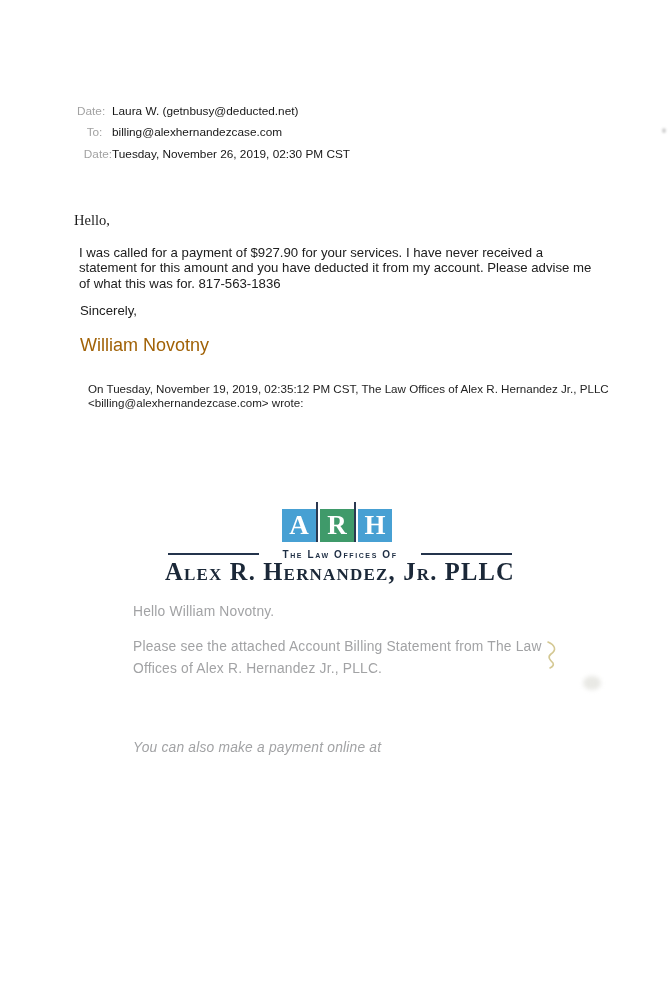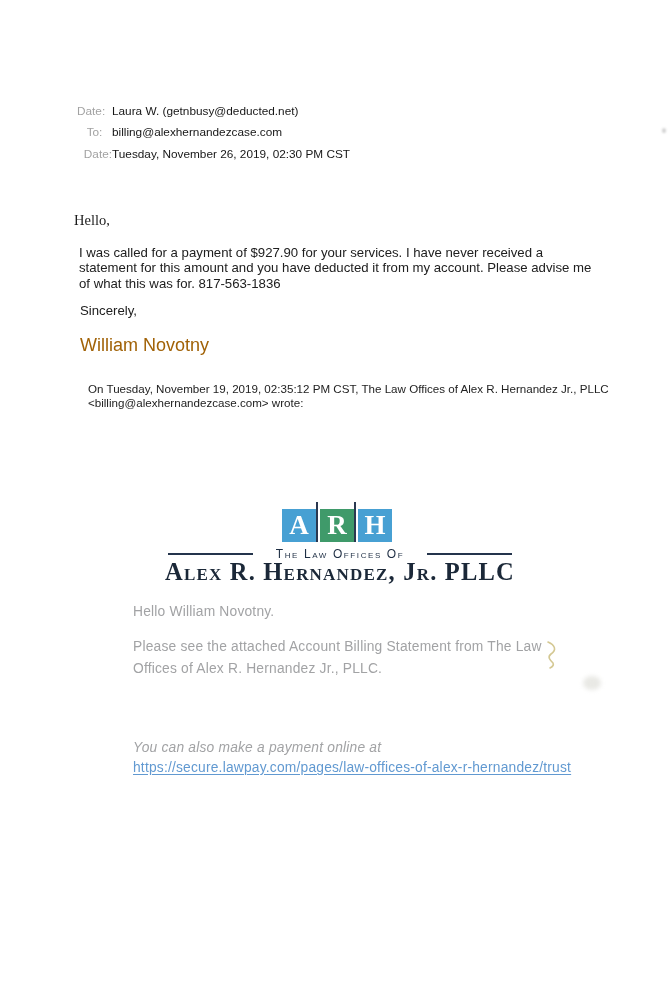--- a/index.html
+++ b/index.html
@@ -55,22 +55,22 @@
   .sep-1{left:316px;}
   .sep-2{left:354px;}
 
   .tagline-row{
     left:168px;top:548px;width:344px;height:12px;
     display:flex;align-items:center;
   }
   .tagline-rule{flex:1;height:2px;background:#24344c;}
   .tagline-text{
     margin:0 23px;white-space:nowrap;
-    font-variant:small-caps;font-weight:normal;
-    font-size:12px;letter-spacing:1.6px;color:#1e2e44;
+    font-variant:small-caps;font-weight:bold;
+    font-size:10px;letter-spacing:1.6px;color:#1e2e44;
   }
   .firm-name{
     left:85px;top:558px;width:510px;text-align:center;
     font-family:"Liberation Serif",serif;
     font-variant:small-caps;font-weight:600;
     font-size:24.5px;letter-spacing:1.2px;color:#1b2838;
     white-space:nowrap;
   }
 
   
@@ -145,21 +145,20 @@
     <div class="tagline-rule"></div>
   </div>
   <div class="abs firm-name">Alex R. Hernandez, Jr. PLLC</div>
 
   <div class="abs q q-greet">Hello William Novotny.</div>
   <div class="abs q q-p1">
     <div class="ln">Please see the attached Account Billing Statement from The Law</div>
     <div class="ln">Offices of Alex R. Hernandez Jr., PLLC.</div>
   </div>
   <div class="abs q q-p3">You can also make a payment online at</div>
-  <a class="abs pay-link">https://secure.lawpay.com/pages/law-offices-of-alex-r-hernandez/trust</a>
 
   <svg class="abs" style="left:544px;top:640px;" width="16" height="30" viewBox="0 0 16 30">
     <path d="M4,2 C11,5 13,10 7,14 C3,17 6,20 9,23 C10,25 8,27 6,28" fill="none" stroke="#d4c893" stroke-width="1.6" stroke-linecap="round"></path>
   </svg>
   <div class="abs smudge"></div>
   <div class="abs speck"></div>
 
 </div>
 
 </body></html>

